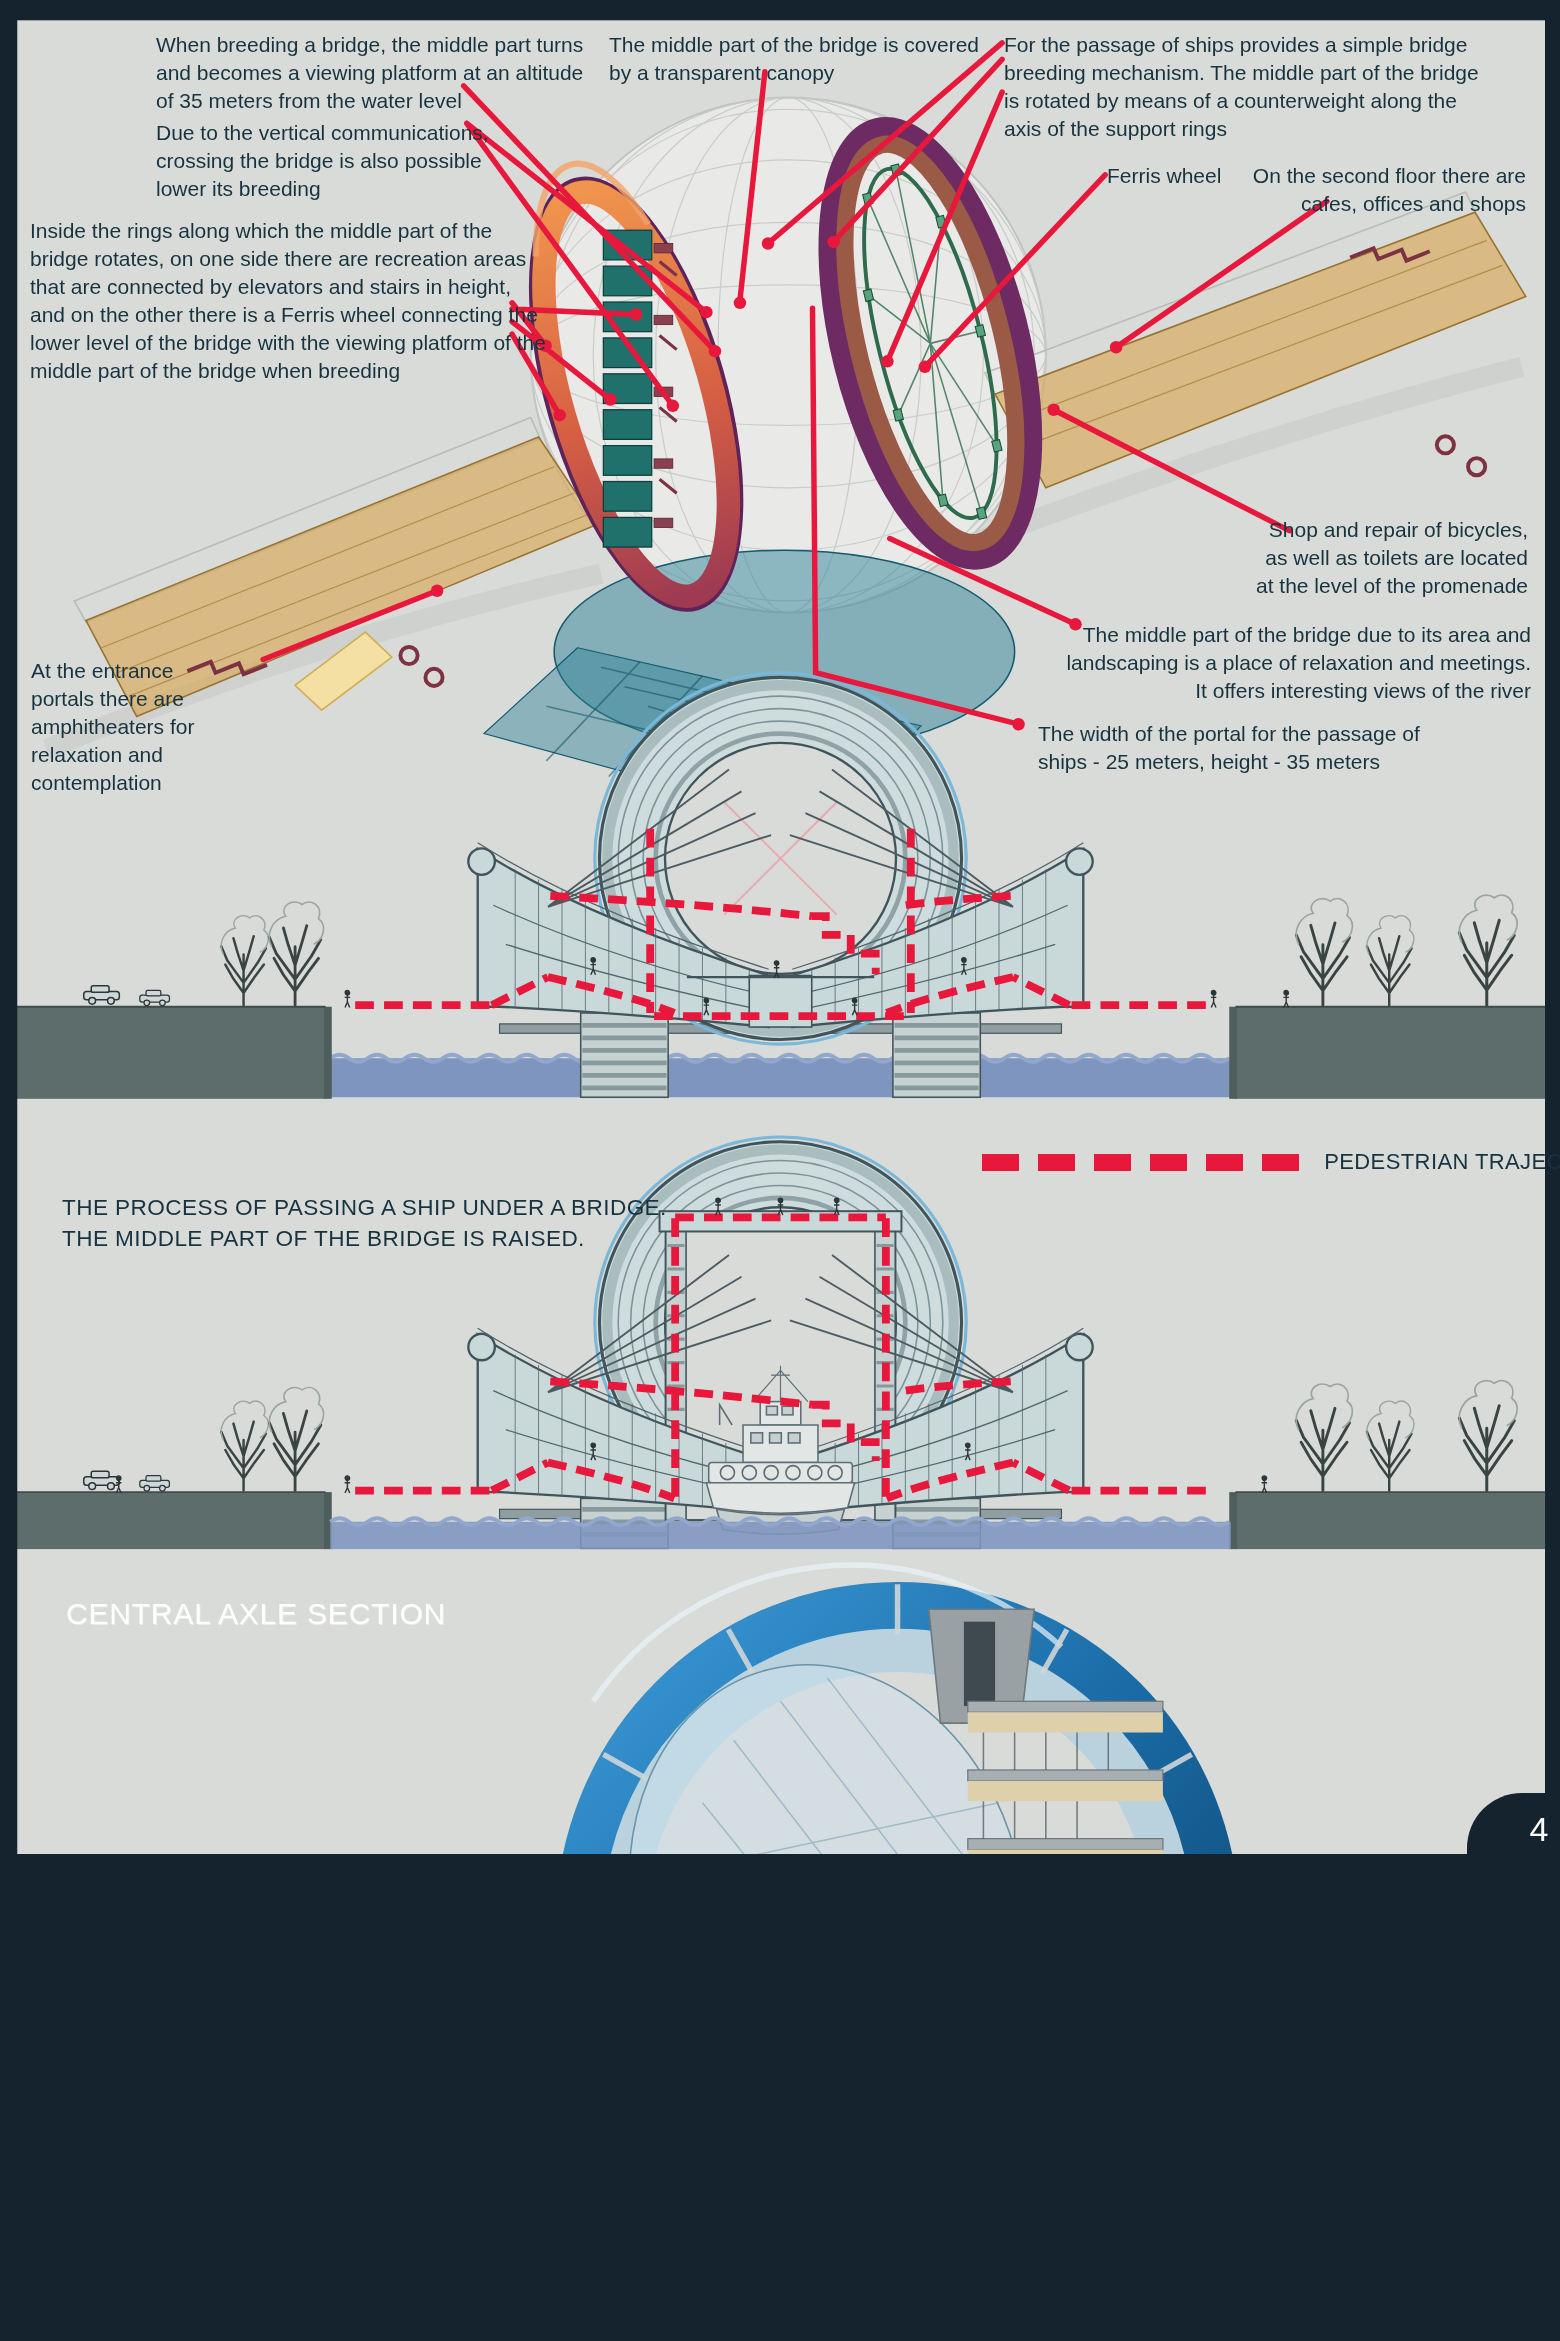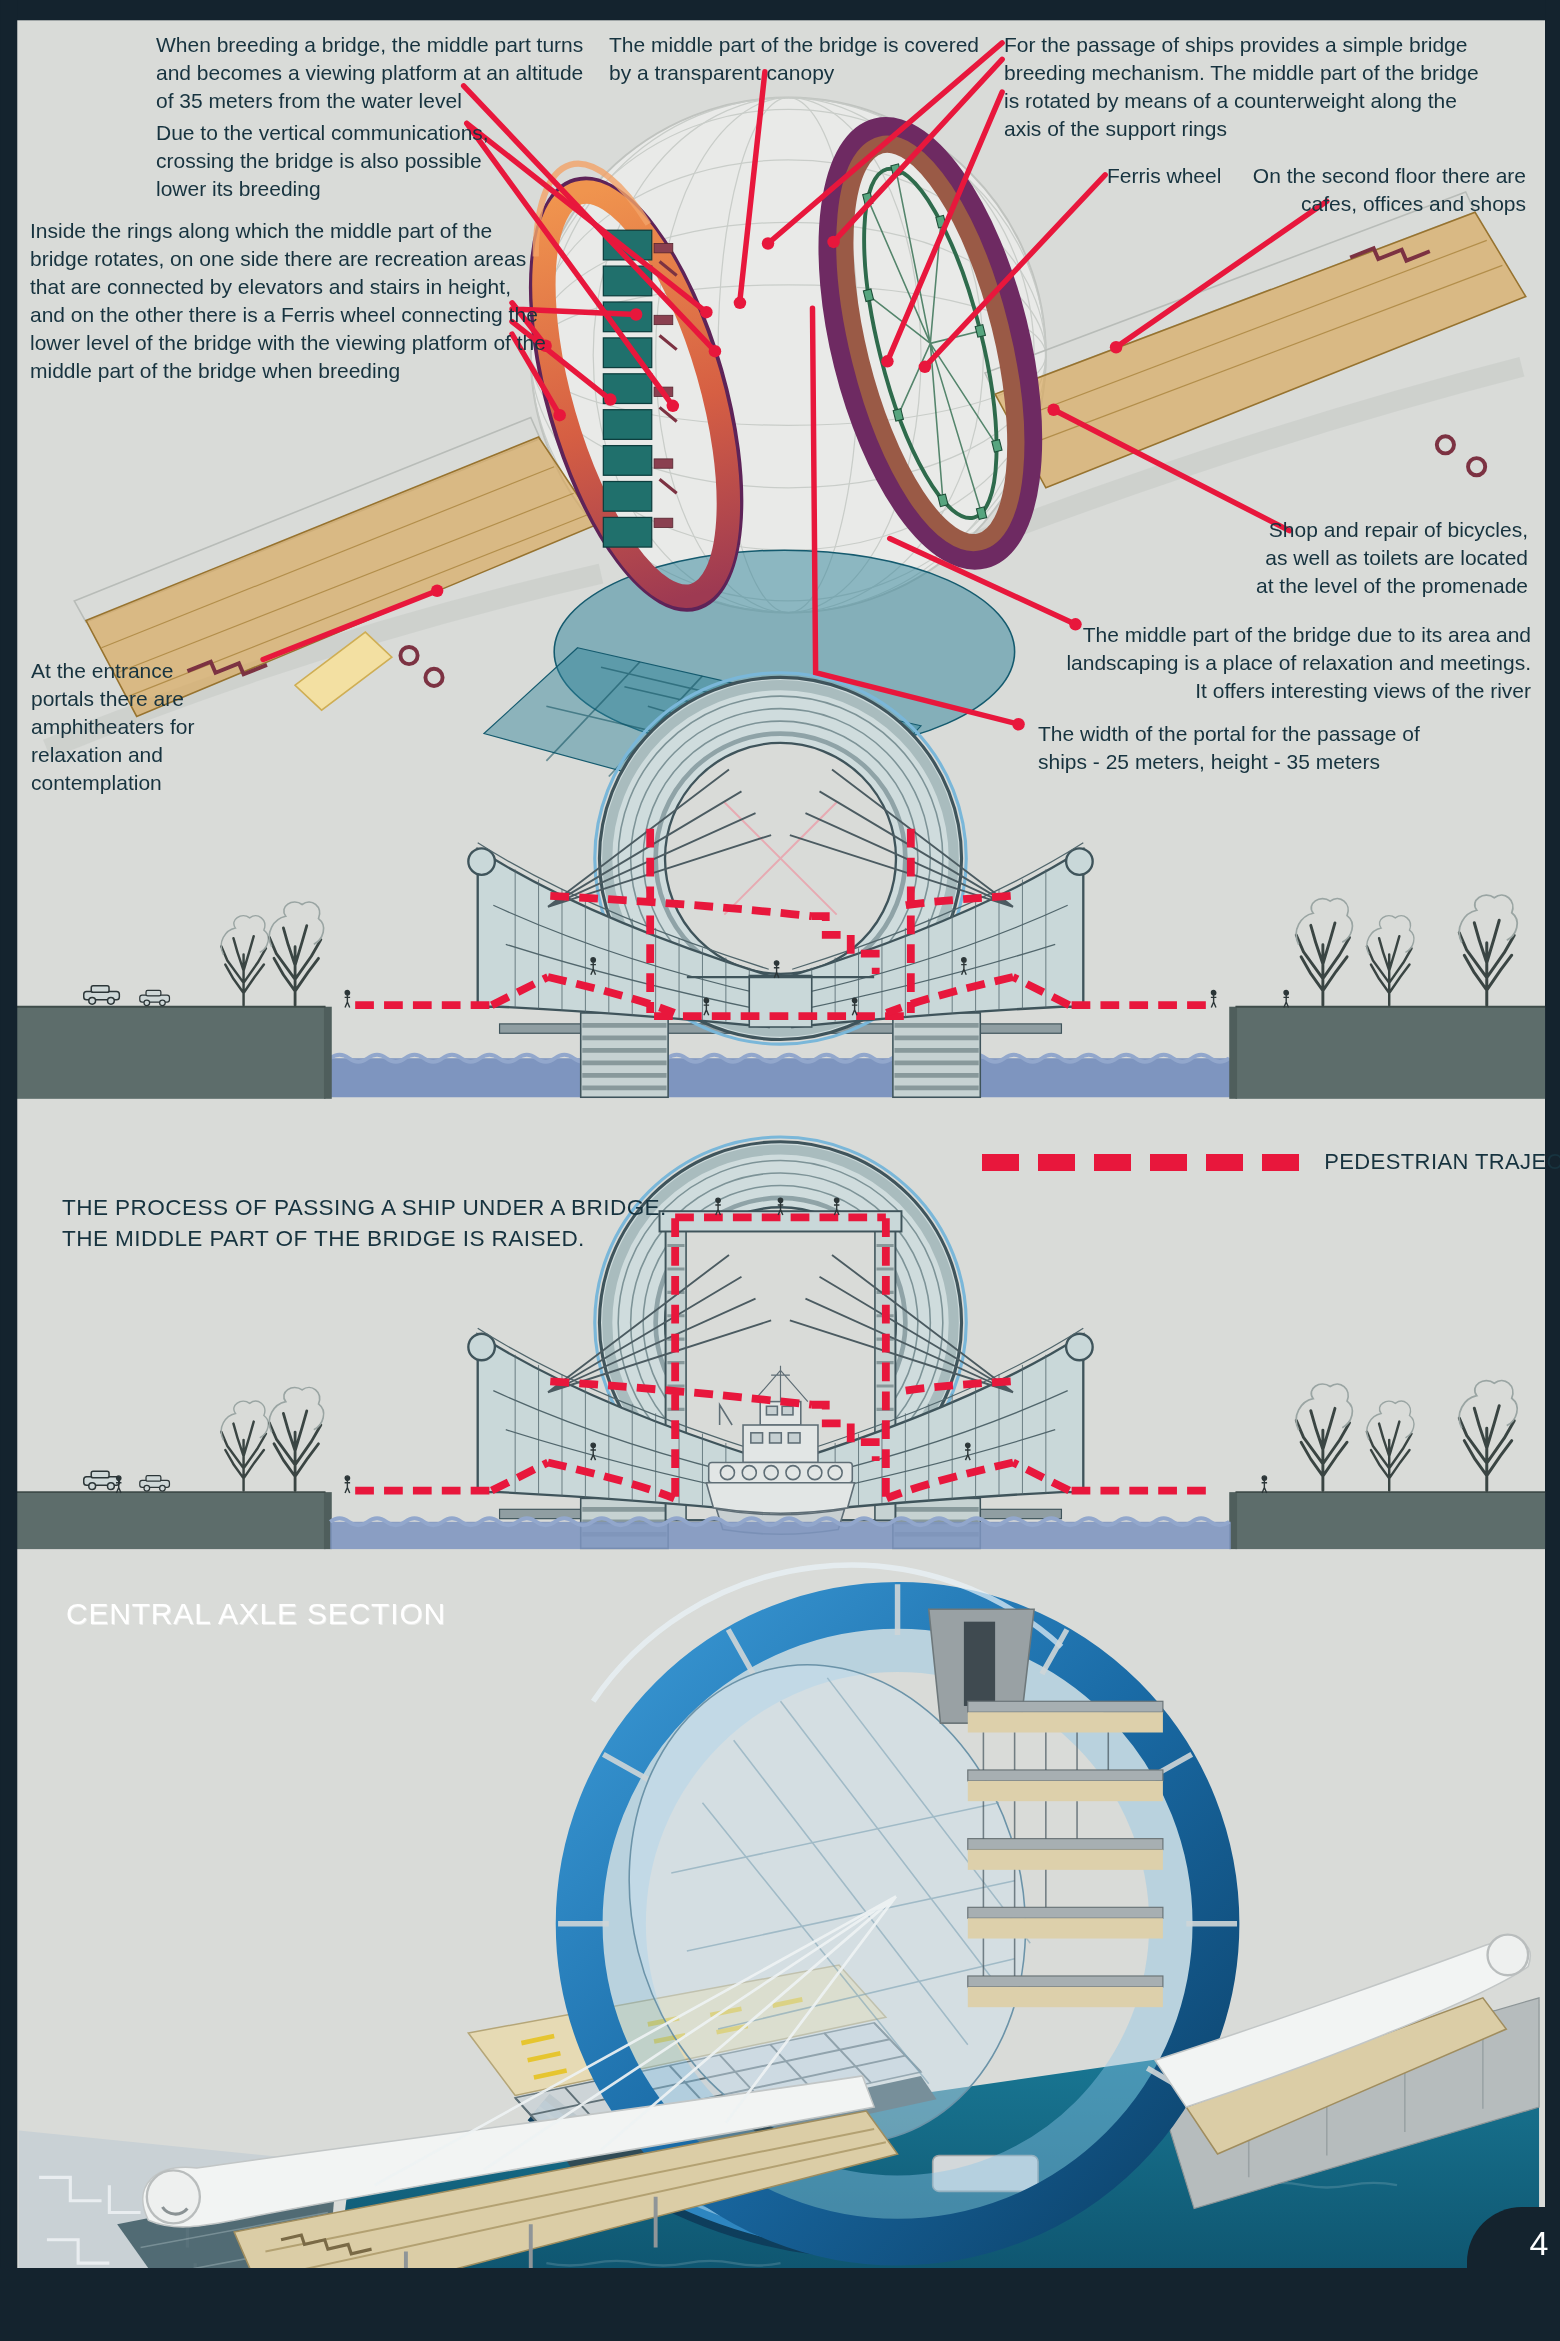--- a/index.html
+++ b/index.html
@@ -1,16 +1,16 @@
 <!DOCTYPE html>
 <html style="font-size:12.5px"><head>
 <meta charset="utf-8">
 <style>
   html,body{margin:0;padding:0;background:#14232e;}
-  #page{position:relative;width:1561px;height:2268px;background:#14232e;
+  #page{position:relative;width:1561px;height:1854px;background:#14232e;
         font-family:"Liberation Sans",sans-serif;overflow:hidden;}
   #paper{position:absolute;left:17px;top:20px;width:1528px;height:2303px;background:#d9dbd8;}
   svg.art{position:absolute;left:0;top:0;}
   .ann{position:absolute;color:#17333f;font-size:21px;line-height:28px;white-space:nowrap;}
   .ann.ra{text-align:right;}
   .p2title{position:absolute;color:#17333f;font-size:22.6px;line-height:31px;letter-spacing:0.4px;white-space:nowrap;margin-top:46px;}
   .legend{position:absolute;display:flex;align-items:center;gap:19px;}
   .legend .sw{display:inline-block;width:37px;height:17px;background:#e8173c;}
   .legend .lbl{color:#17333f;font-size:22px;letter-spacing:0.4px;margin-left:6.2px;white-space:nowrap;}
   .p3title{position:absolute;color:#ffffff;font-size:30px;letter-spacing:0.8px;white-space:nowrap;

